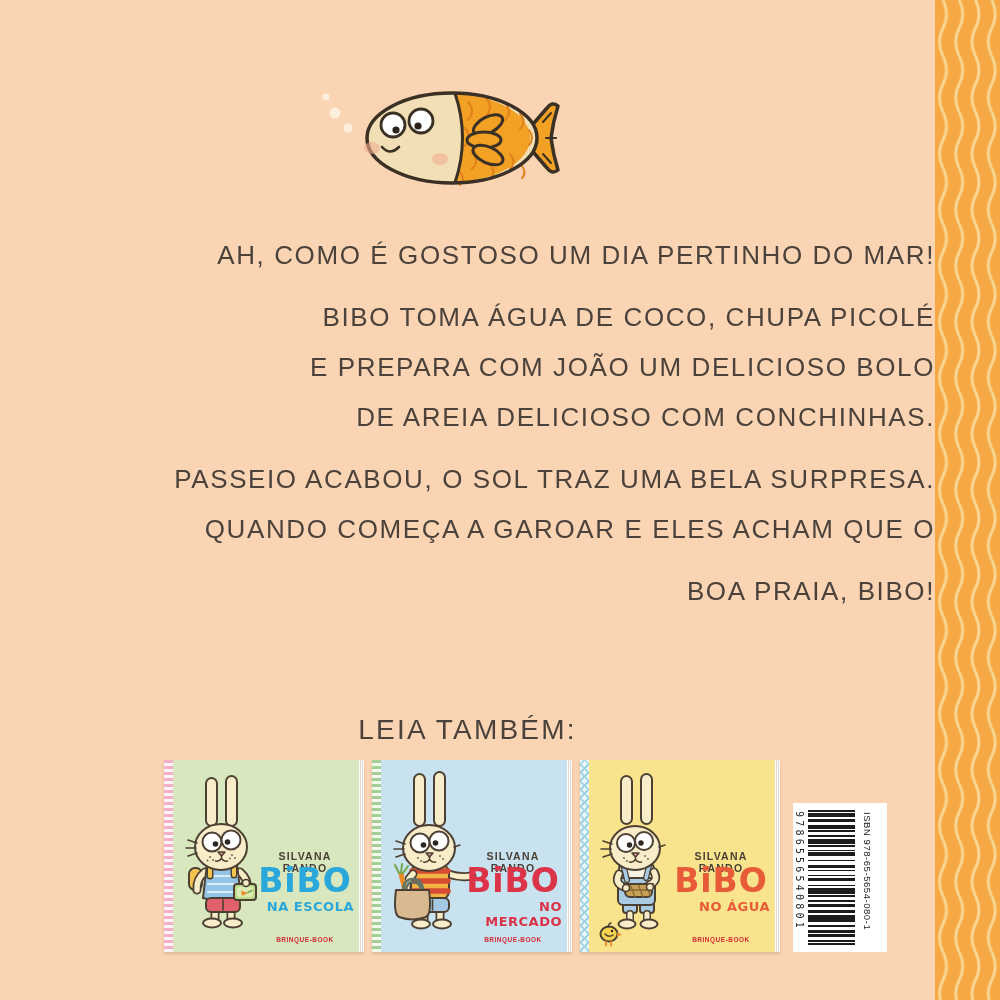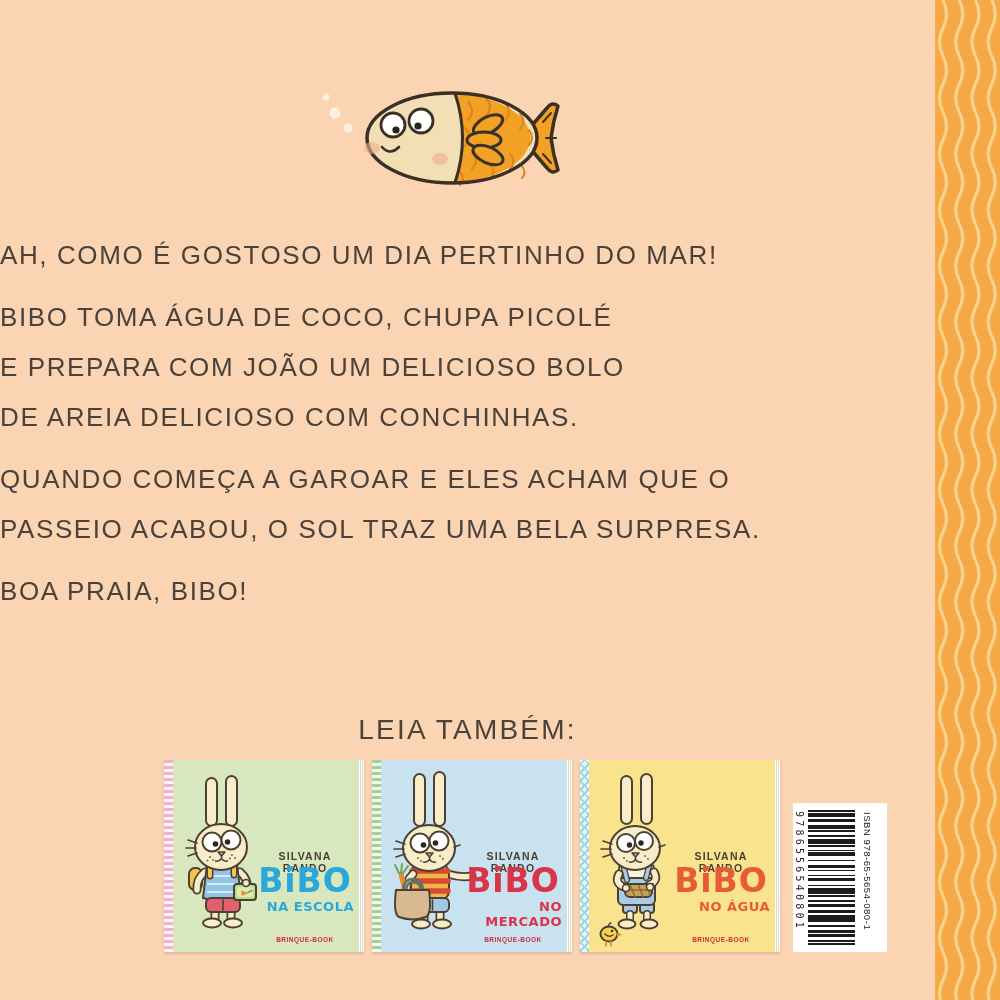--- a/index.html
+++ b/index.html
@@ -4,21 +4,21 @@
 <style>
   html,body{margin:0;padding:0;}
   .canvas{
     position:relative;width:1000px;height:1000px;overflow:hidden;
     background:#fbd4b3;font-family:"Liberation Sans",sans-serif;
   }
   
   .fish{position:absolute;left:300px;top:80px;width:270px;height:112px;}
   
   .blurb{
-    position:absolute;left:0;top:230px;width:935px;text-align:left;
+    position:absolute;left:0;top:230px;width:935px;text-align:right;
     color:#4b423b;font-size:26px;letter-spacing:1.6px;font-weight:400;
   }
   .blurb .para{margin:0 0 12px 0;}
   .blurb .line{line-height:50px;height:50px;white-space:nowrap;}
   
   .also-read{
     position:absolute;left:0;top:714px;width:935px;text-align:center;
     color:#4b423b;font-size:28px;letter-spacing:2.2px;font-weight:400;
   }
   
@@ -116,22 +116,22 @@
   <div class="blurb">
     <div class="para">
       <div class="line">AH, COMO É GOSTOSO UM DIA PERTINHO DO MAR!</div>
     </div>
     <div class="para">
       <div class="line">BIBO TOMA ÁGUA DE COCO, CHUPA PICOLÉ</div>
       <div class="line">E PREPARA COM JOÃO UM DELICIOSO BOLO</div>
       <div class="line">DE AREIA DELICIOSO COM CONCHINHAS.</div>
     </div>
     <div class="para">
+      <div class="line">PASSEIO ACABOU, O SOL TRAZ UMA BELA SURPRESA.</div>
       <div class="line">QUANDO COMEÇA A GAROAR E ELES ACHAM QUE O</div>
-      <div class="line">PASSEIO ACABOU, O SOL TRAZ UMA BELA SURPRESA.</div>
     </div>
     <div class="para">
       <div class="line">BOA PRAIA, BIBO!</div>
     </div>
   </div>
 
   <div class="also-read">LEIA TAMBÉM:</div>
 
   <div class="books">
 

